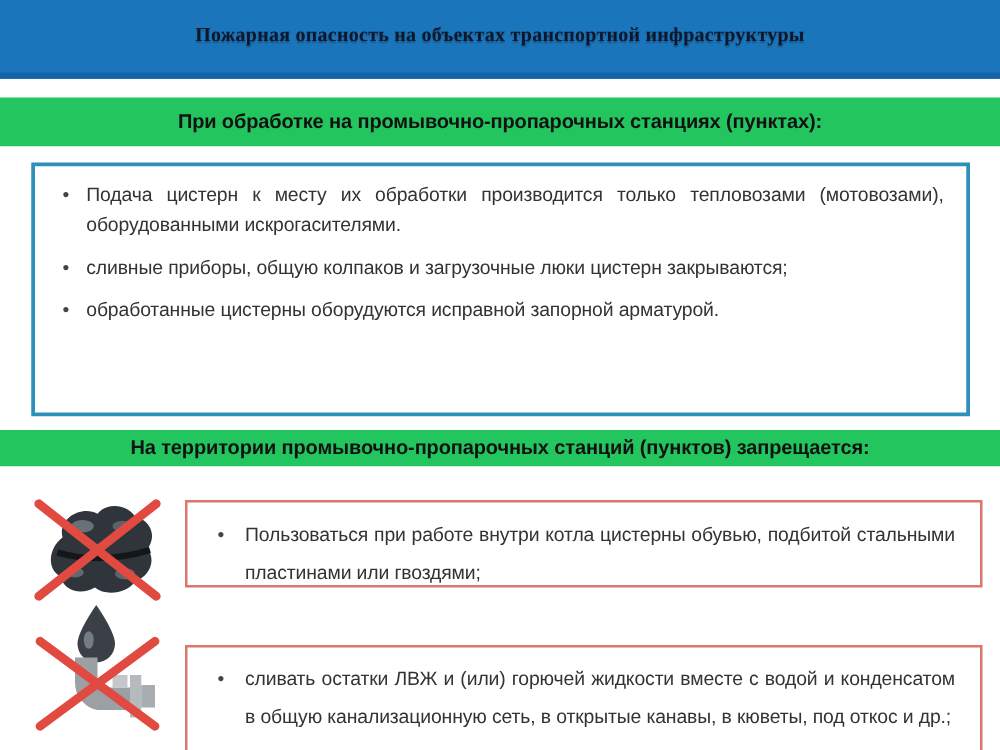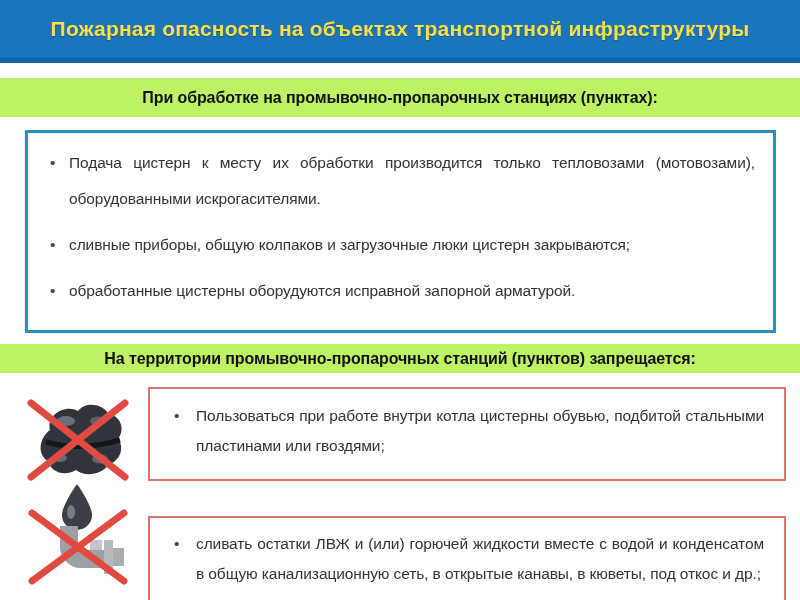--- a/index.html
+++ b/index.html
@@ -8,54 +8,55 @@
     font-family:"Liberation Sans","DejaVu Sans",sans-serif;
     overflow:hidden;
   }
   
   .banner{
     position:absolute;top:0;left:0;width:800px;height:58px;
     background:#1b75bb;border-bottom:5px solid #1563a8;
     display:flex;align-items:center;justify-content:center;
   }
   .banner .title{
-    color:#fde047;font-size:21px;font-weight:bold;letter-spacing:0.2px;
+    color:#0f172a;font-size:16px;font-weight:bold;letter-spacing:0.2px;
     text-shadow:0 1px 1px rgba(0,0,0,0.25);
+    font-family:Liberation Serif, serif;
   }
   
   .section-bar{
-    position:absolute;left:0;width:800px;background:#bef264;
+    position:absolute;left:0;width:800px;background:#22c55e;
     display:flex;align-items:center;justify-content:center;
   }
   .section-bar.bar1{top:78px;height:39px;}
   .section-bar.bar2{top:344px;height:29px;}
   .section-bar .heading{
     color:#111111;font-size:16px;font-weight:bold;letter-spacing:-0.1px;
   }
   
   .rules-box{
     position:absolute;top:130px;left:25px;width:751px;height:203px;
     box-sizing:border-box;border:3px solid #2e8fb8;background:#ffffff;
     padding:12px 18px 0 14px;
   }
   .rules-list{margin:0;padding:0;list-style:none;}
   .rules-list li{
     position:relative;padding-left:27px;margin-bottom:10px;
-    font-size:15.5px;line-height:36px;color:#333333;
+    font-size:15.5px;line-height:24px;color:#333333;
     text-align:justify;letter-spacing:-0.1px;
   }
   .rules-list li::before{
     content:"\2022";position:absolute;left:8px;top:0;color:#444444;
   }
   
   .prohibit-box{
     position:absolute;left:148px;width:638px;box-sizing:border-box;
     border:2px solid #dc756c;background:#ffffff;
   }
-  .prohibit-box.box1{top:387px;height:94px;padding:12px 20px 0 18px;}
+  .prohibit-box.box1{top:400px;height:70px;padding:12px 20px 0 18px;}
   .prohibit-box.box2{top:516px;height:112px;padding:11px 20px 0 18px;}
   .prohibit-text{
     position:relative;padding-left:28px;font-size:15.5px;line-height:30px;
     color:#333333;text-align:justify;letter-spacing:-0.1px;
   }
   .prohibit-text::before{
     content:"\2022";position:absolute;left:6px;top:0;color:#444444;
   }
   .icon-wrap{position:absolute;}
   .icon-wrap.icon1{left:26px;top:396px;width:104px;height:86px;}

